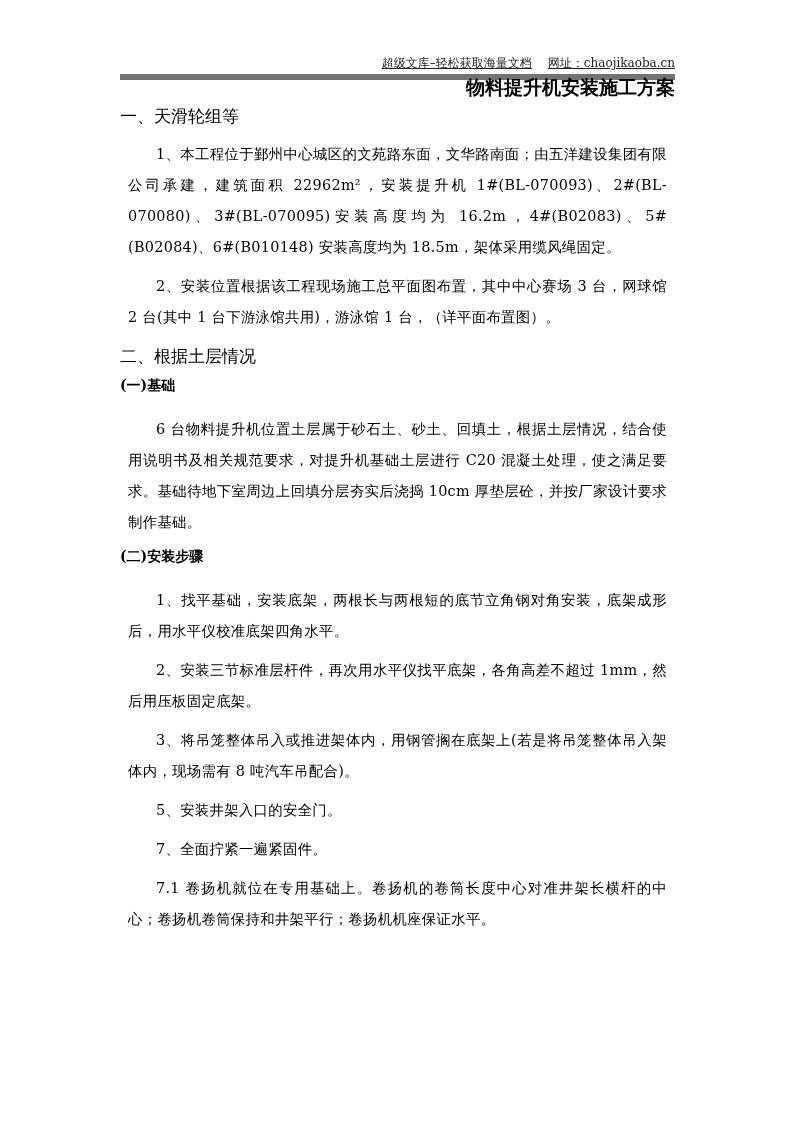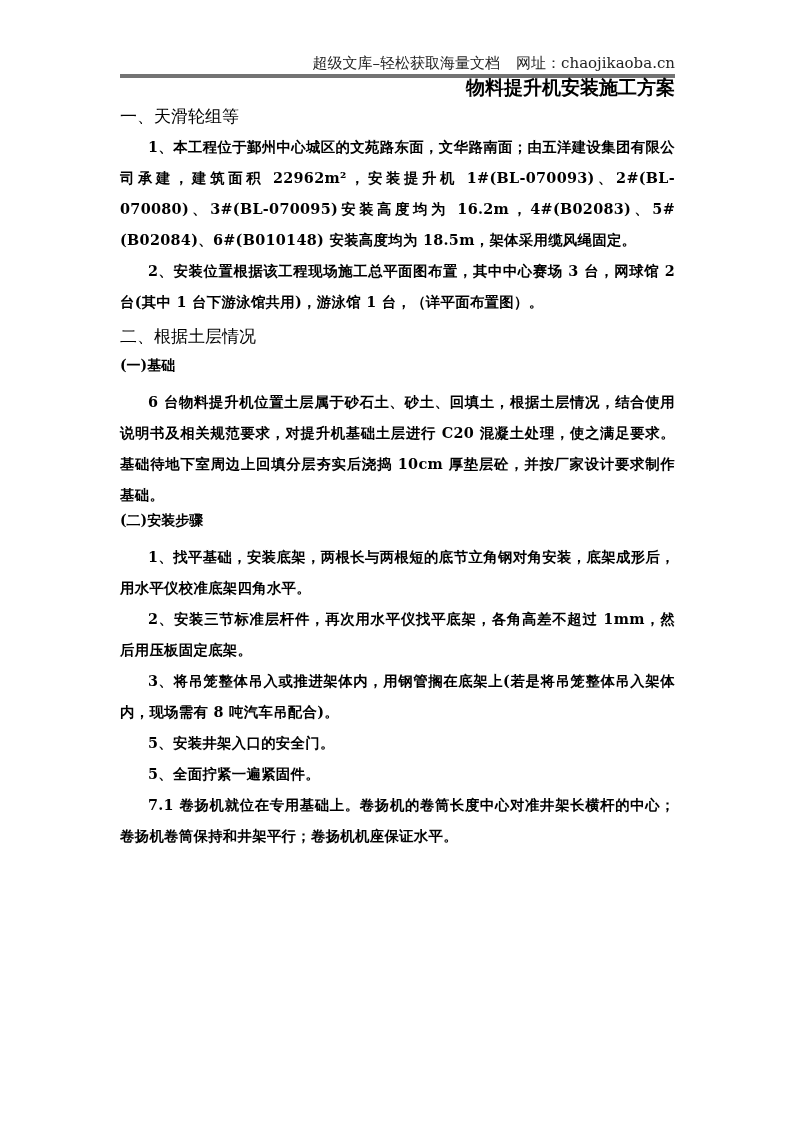--- a/index.html
+++ b/index.html
@@ -1,26 +1,26 @@
 <!DOCTYPE html>
 <html><head>
 <meta charset="utf-8">
 <style>
   html, body { margin: 0; padding: 0; background: #ffffff; }
   body { width: 793px; height: 1122px; position: relative; overflow: hidden;
          font-family: "DejaVu Serif", "Liberation Serif", serif; color: #000; }
   .header { position: absolute; left: 120px; top: 54px; width: 555px; height: 20px;
-            border-bottom: 4px solid #737373; text-align: right; font-size: 15px; line-height: 18px; color: #222; }
+            border-bottom: 6px solid #737373; text-align: right; font-size: 12px; line-height: 18px; color: #222; text-decoration: underline; }
   .header .sep { display: inline-block; width: 16px; }
   .title { position: absolute; left: 120px; top: 74px; width: 555px; text-align: right;
            font-family: "DejaVu Sans", "Liberation Sans", sans-serif; font-weight: bold; font-size: 19px; line-height: 26px; }
   .content { position: absolute; left: 120px; top: 104px; width: 555px; }
   .h1 { font-size: 17px; line-height: 24px; margin: 0; height: 27px; }
   .h2 { font-size: 14px; line-height: 20px; margin: 0; height: 31px; font-weight: bold; }
-  .p { font-size: 14.4px; line-height: 31px; margin: 0; text-indent: 28px; text-align: justify; letter-spacing: 0.3px; font-weight: bold; }
+  .p { font-size: 14.4px; line-height: 31px; margin: 8px; text-indent: 28px; text-align: justify; letter-spacing: 0.3px; }
 </style>
 </head>
 <body>
 
 <div class="header">
   <span>超级文库–轻松获取海量文档</span><span class="sep"></span><span>网址：chaojikaoba.cn</span>
 </div>
 
 <div class="title">物料提升机安装施工方案</div>
 
@@ -29,15 +29,15 @@
   <p class="p">1、本工程位于鄞州中心城区的文苑路东面，文华路南面；由五洋建设集团有限公司承建，建筑面积 22962m²，安装提升机 1#(BL-070093)、2#(BL-070080)、3#(BL-070095)安装高度均为 16.2m，4#(B02083)、5#(B02084)、6#(B010148) 安装高度均为 18.5m，架体采用缆风绳固定。</p>
   <p class="p">2、安装位置根据该工程现场施工总平面图布置，其中中心赛场 3 台，网球馆 2 台(其中 1 台下游泳馆共用)，游泳馆 1 台，（详平面布置图）。</p>
   <p class="h1" style="margin-top:4px;height:34px;line-height:30px;">二、根据土层情况</p>
   <p class="h2">(一)基础</p>
   <p class="p">6 台物料提升机位置土层属于砂石土、砂土、回填土，根据土层情况，结合使用说明书及相关规范要求，对提升机基础土层进行 C20 混凝土处理，使之满足要求。基础待地下室周边上回填分层夯实后浇捣 10cm 厚垫层砼，并按厂家设计要求制作基础。</p>
   <p class="h2">(二)安装步骤</p>
   <p class="p">1、找平基础，安装底架，两根长与两根短的底节立角钢对角安装，底架成形后，用水平仪校准底架四角水平。</p>
   <p class="p">2、安装三节标准层杆件，再次用水平仪找平底架，各角高差不超过 1mm，然后用压板固定底架。</p>
   <p class="p">3、将吊笼整体吊入或推进架体内，用钢管搁在底架上(若是将吊笼整体吊入架体内，现场需有 8 吨汽车吊配合)。</p>
   <p class="p">5、安装井架入口的安全门。</p>
-  <p class="p">5、全面拧紧一遍紧固件。</p>
+  <p class="p">7、全面拧紧一遍紧固件。</p>
   <p class="p">7.1 卷扬机就位在专用基础上。卷扬机的卷筒长度中心对准井架长横杆的中心；卷扬机卷筒保持和井架平行；卷扬机机座保证水平。</p>
 </div>
 
 </body></html>

